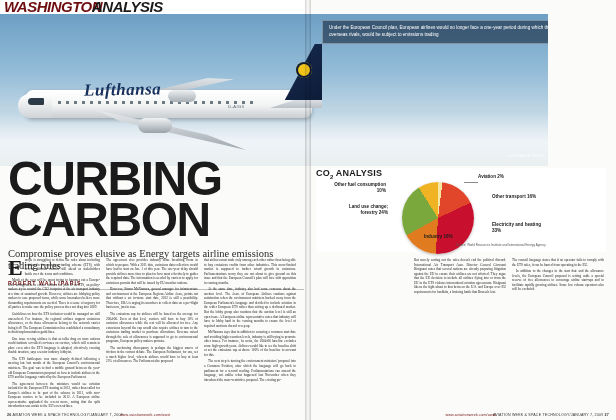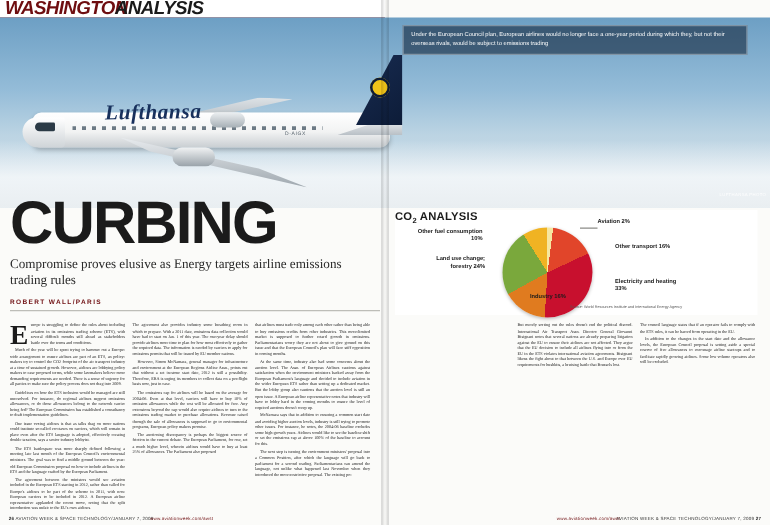--- a/index.html
+++ b/index.html
@@ -47,21 +47,21 @@
     font-family: "Liberation Sans", sans-serif;
     font-weight: bold; font-style: italic;
     font-size: 15px; color: #1a1a1a; letter-spacing: -0.5px;
   }
   .masthead .rule {
     position: absolute; left: 0; top: 14px; width: 308px; height: 2px;
     background: #6e0d10;
   }
   
   .photo {
-    position: absolute; left: 0; top: 14px; width: 616px; height: 152px;
+    position: absolute; left: 0; top: 14px; width: 548px; height: 152px;
     background: linear-gradient(to bottom, #6d9fc4 0%, #94bcd8 38%, #bcd4e3 62%, #d6e2ea 100%);
     overflow: hidden;
   }
   .cloudband {
     position: absolute; left: 0; bottom: 0; width: 616px; height: 54px;
     background: linear-gradient(to bottom, rgba(255,255,255,0) 0%, rgba(245,248,250,0.85) 55%, #e9eef1 100%);
   }
   
   .plane { position: absolute; left: 18px; top: 24px; width: 310px; height: 120px; }
   .fuselage {
@@ -283,20 +283,21 @@
       <div class="airline-name">Lufthansa</div>
       <div class="reg">D-AIGX</div>
     </div>
     <div class="photo-caption">Under the European Council plan, European airlines would no longer face a one-year period during which they, but not their overseas rivals, would be subject to emissions trading</div>
     <div class="photo-credit">LUFTHANSA PHOTO</div>
   </div>
 
   <div class="headline-wrap">
     <div class="headline">
       <span>CURBING</span>
+      <span class="l2">CARBON</span>
     </div>
     <div class="deck">Compromise proves elusive as Energy targets airline emissions trading rules</div>
     <div class="byline">ROBERT WALL/PARIS</div>
     <div class="byline-rule"></div>
   </div>
 
   <div class="cols">
     <div class="col" id="lc1">
       <p class="first"><span class="dropcap">E</span><span>urope is struggling to define the rules about including aviation in its emissions trading scheme (ETS), with several difficult months still ahead as stakeholders battle over the terms and conditions.</span></p>
       <p><span>Much of the year will be spent trying to hammer out a Europe-wide arrangement to ensure airlines are part of an ETS, an policy-makers try to control the CO2 footprint of the air transport industry at a time of sustained growth. However, airlines are lobbying policy makers to ease proposed terms, while some lawmakers believe more demanding requirements are needed. There is a sense of urgency for all parties to make sure the policy process does not drag into 2009.</span></p>

